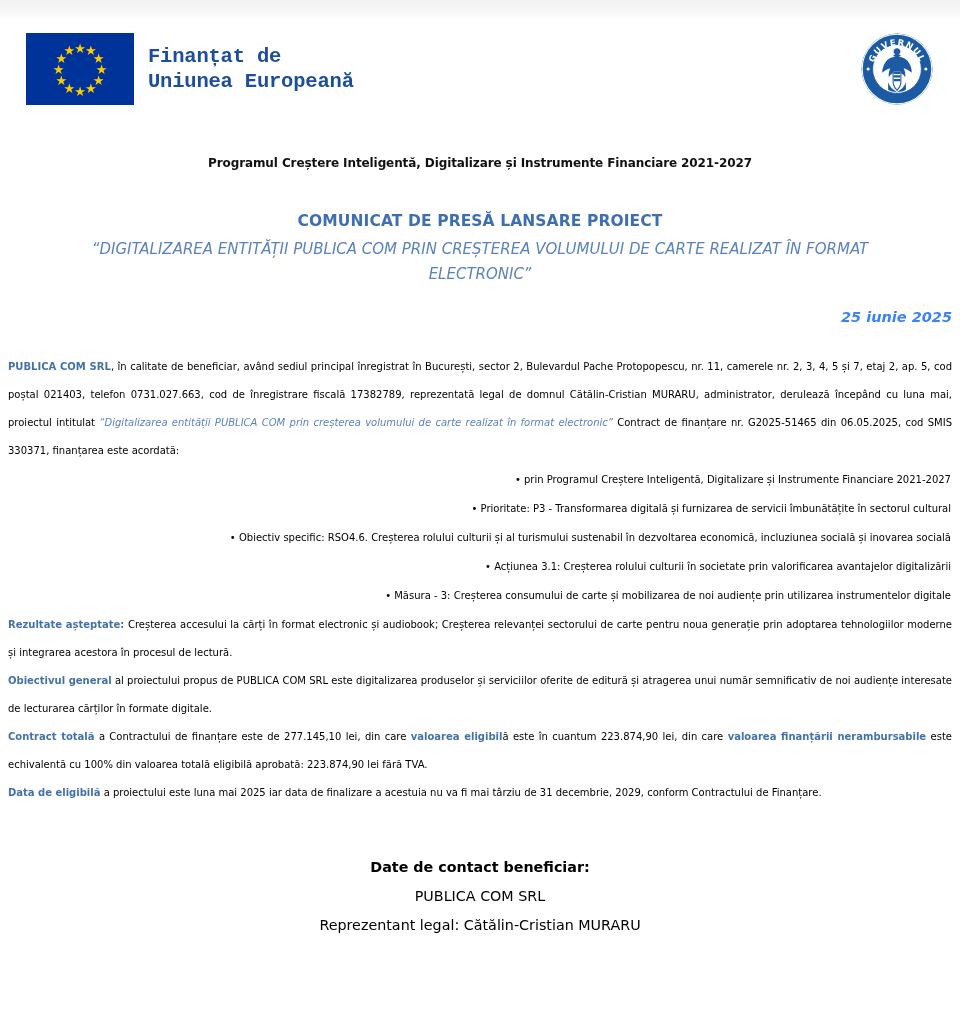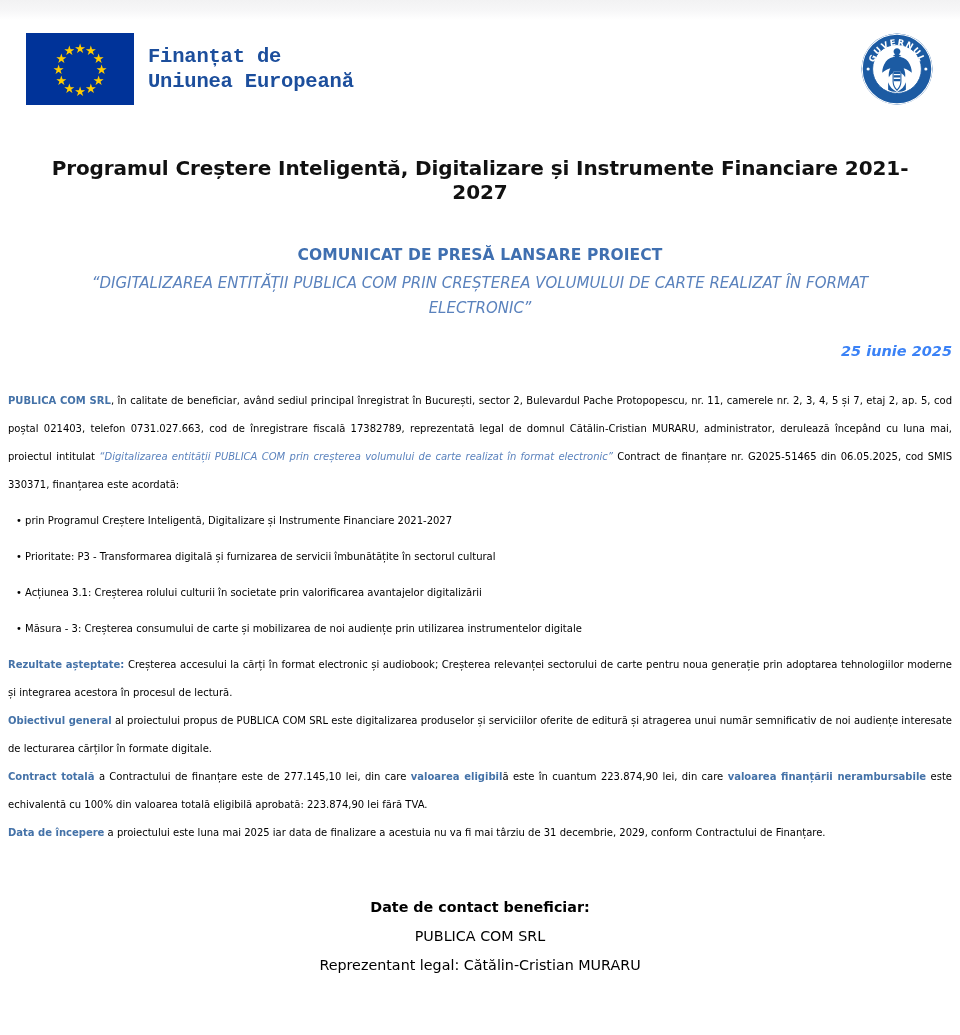--- a/index.html
+++ b/index.html
@@ -72,21 +72,21 @@
     right: 26px;
     top: 12px;
     width: 74px;
     height: 74px;
   }
 
   
   .doc-title {
     text-align: center;
     font-weight: bold;
-    font-size: 20px;
+    font-size: 12px;
     color: #111111;
     margin: 26px 30px 0 30px;
     letter-spacing: -0.1px;
   }
   .press-heading {
     text-align: center;
     font-weight: bold;
     font-size: 15.5px;
     color: #3f6fb0;
     margin: 42px 30px 0 30px;
@@ -113,22 +113,22 @@
   .body-block {
     margin: 28px 8px 0 8px;
     font-size: 10px;
     line-height: 28px;
   }
   .para {
     text-align: justify;
     margin: 0;
   }
   .bullet {
-    text-align: left;
-    margin: 8px;
+    text-align: right;
+    margin: 1px;
   }
   .blue-bold { color: #4472a8; font-weight: bold; }
   .blue-italic { color: #5a82bd; font-style: italic; }
 
   
   .contact {
     margin-top: 46px;
     text-align: center;
     font-size: 14.3px;
     line-height: 29px;
@@ -207,37 +207,38 @@
   <div class="date-line">25 iunie 2025</div>
 
   <div class="body-block">
 
     <p class="para">
       <span class="blue-bold">PUBLICA COM SRL</span><span>, în calitate de beneficiar, având sediul principal înregistrat în București, sector 2, Bulevardul Pache Protopopescu, nr. 11, camerele nr. 2, 3, 4, 5 și 7, etaj 2, ap. 5, cod poștal 021403, telefon 0731.027.663, cod de înregistrare fiscală 17382789, reprezentată legal de domnul Cătălin-Cristian MURARU, administrator, derulează începând cu luna mai, proiectul intitulat </span><span class="blue-italic">“Digitalizarea entității PUBLICA COM prin creșterea volumului de carte realizat în format electronic”</span><span> Contract de finanțare nr. G2025-51465 din 06.05.2025, cod SMIS 330371, finanțarea este acordată:</span>
     </p>
 
     <p class="bullet">• prin Programul Creștere Inteligentă, Digitalizare și Instrumente Financiare 2021-2027</p>
     <p class="bullet">• Prioritate: P3 - Transformarea digitală și furnizarea de servicii îmbunătățite în sectorul cultural</p>
+    <p class="bullet">• Obiectiv specific: RSO4.6. Creșterea rolului culturii și al turismului sustenabil în dezvoltarea economică, incluziunea socială și inovarea socială</p>
     <p class="bullet">• Acțiunea 3.1: Creșterea rolului culturii în societate prin valorificarea avantajelor digitalizării</p>
     <p class="bullet">• Măsura - 3: Creșterea consumului de carte și mobilizarea de noi audiențe prin utilizarea instrumentelor digitale</p>
 
     <p class="para">
       <span class="blue-bold">Rezultate așteptate:</span><span> Creșterea accesului la cărți în format electronic și audiobook; Creșterea relevanței sectorului de carte pentru noua generație prin adoptarea tehnologiilor moderne și integrarea acestora în procesul de lectură.</span>
     </p>
 
     <p class="para">
       <span class="blue-bold">Obiectivul general</span><span> al proiectului propus de PUBLICA COM SRL este digitalizarea produselor și serviciilor oferite de editură și atragerea unui număr semnificativ de noi audiențe interesate de lecturarea cărților în formate digitale.</span>
     </p>
 
     <p class="para">
       <span class="blue-bold">Contract totală</span><span> a Contractului de finanțare este de 277.145,10 lei, din care </span><span class="blue-bold">valoarea eligibil</span><span>ă este în cuantum 223.874,90 lei, din care </span><span class="blue-bold">valoarea finanțării nerambursabile</span><span> este echivalentă cu 100% din valoarea totală eligibilă aprobată: 223.874,90 lei fără TVA.</span>
     </p>
 
     <p class="para">
-      <span class="blue-bold">Data de începere</span><span> a proiectului este luna mai 2025 iar data de finalizare a acestuia nu va fi mai târziu de 31 decembrie, 2029, conform Contractului de Finanțare.</span>
+      <span class="blue-bold">Data de eligibilă</span><span> a proiectului este luna mai 2025 iar data de finalizare a acestuia nu va fi mai târziu de 31 decembrie, 2029, conform Contractului de Finanțare.</span>
     </p>
 
   </div>
 
   <div class="contact">
     <div class="contact-title">Date de contact beneficiar:</div>
     <div>PUBLICA COM SRL</div>
     <div>Reprezentant legal: Cătălin-Cristian MURARU</div>
 
   </div>

